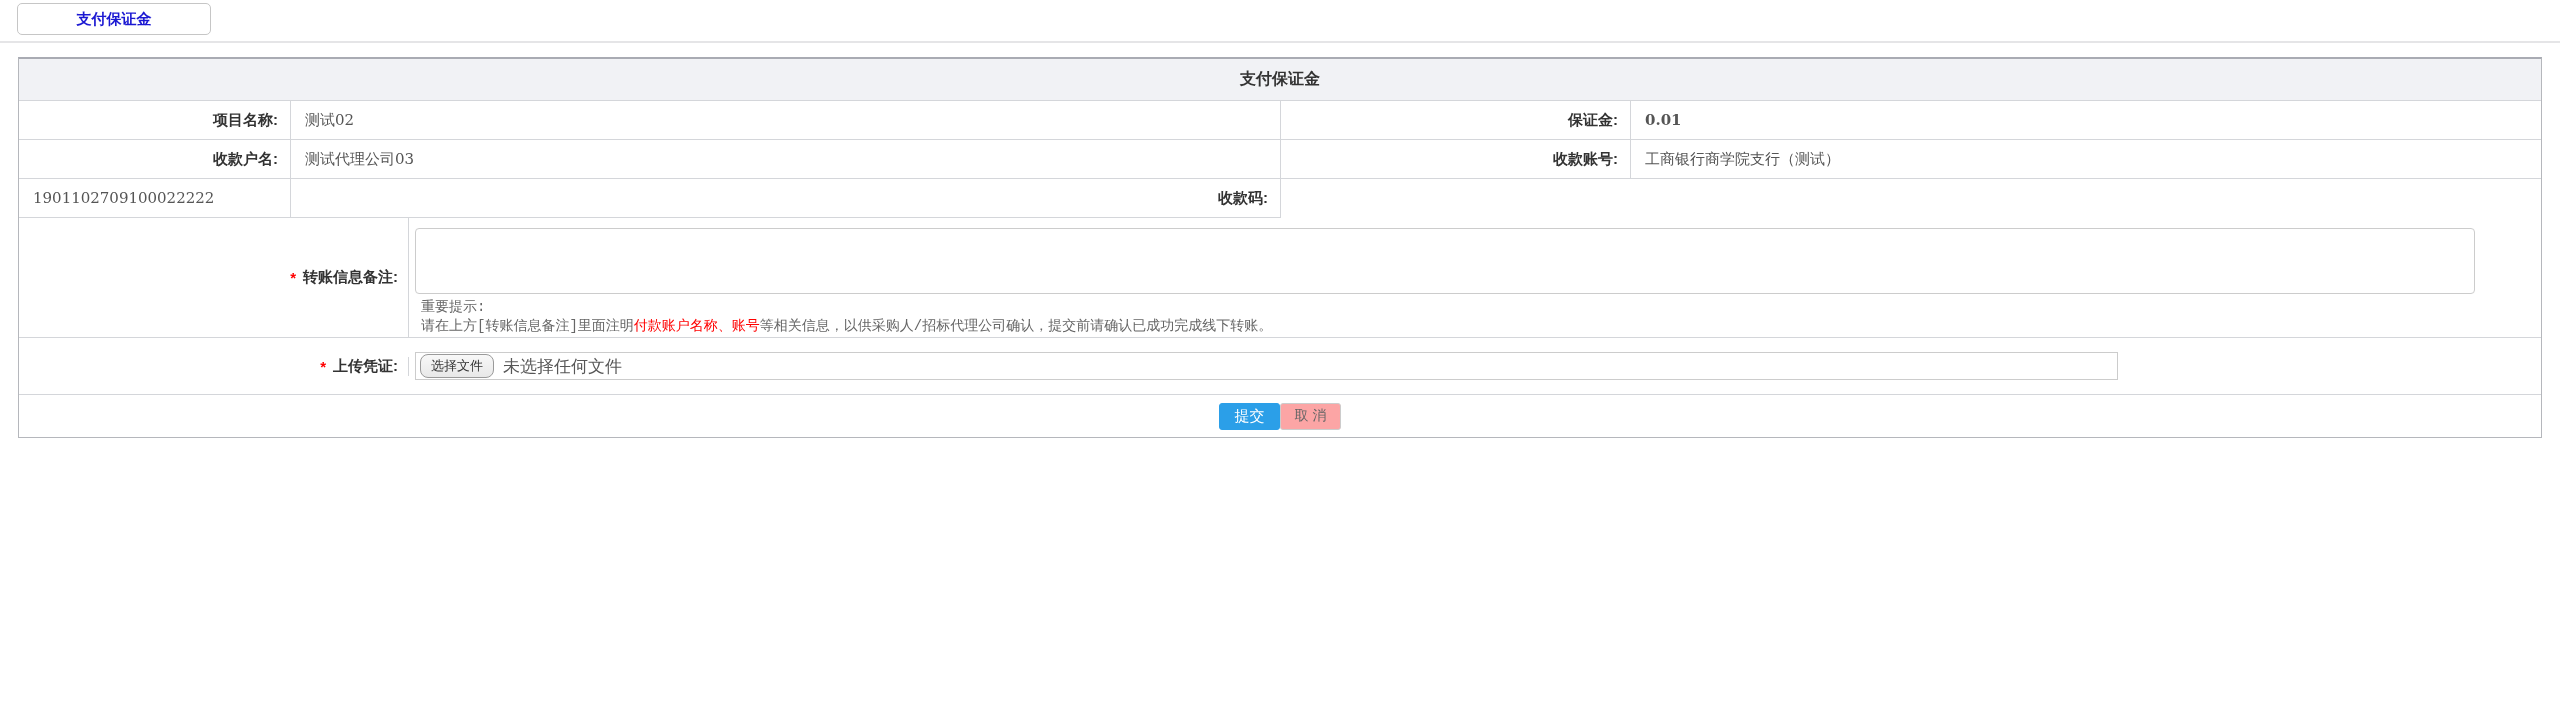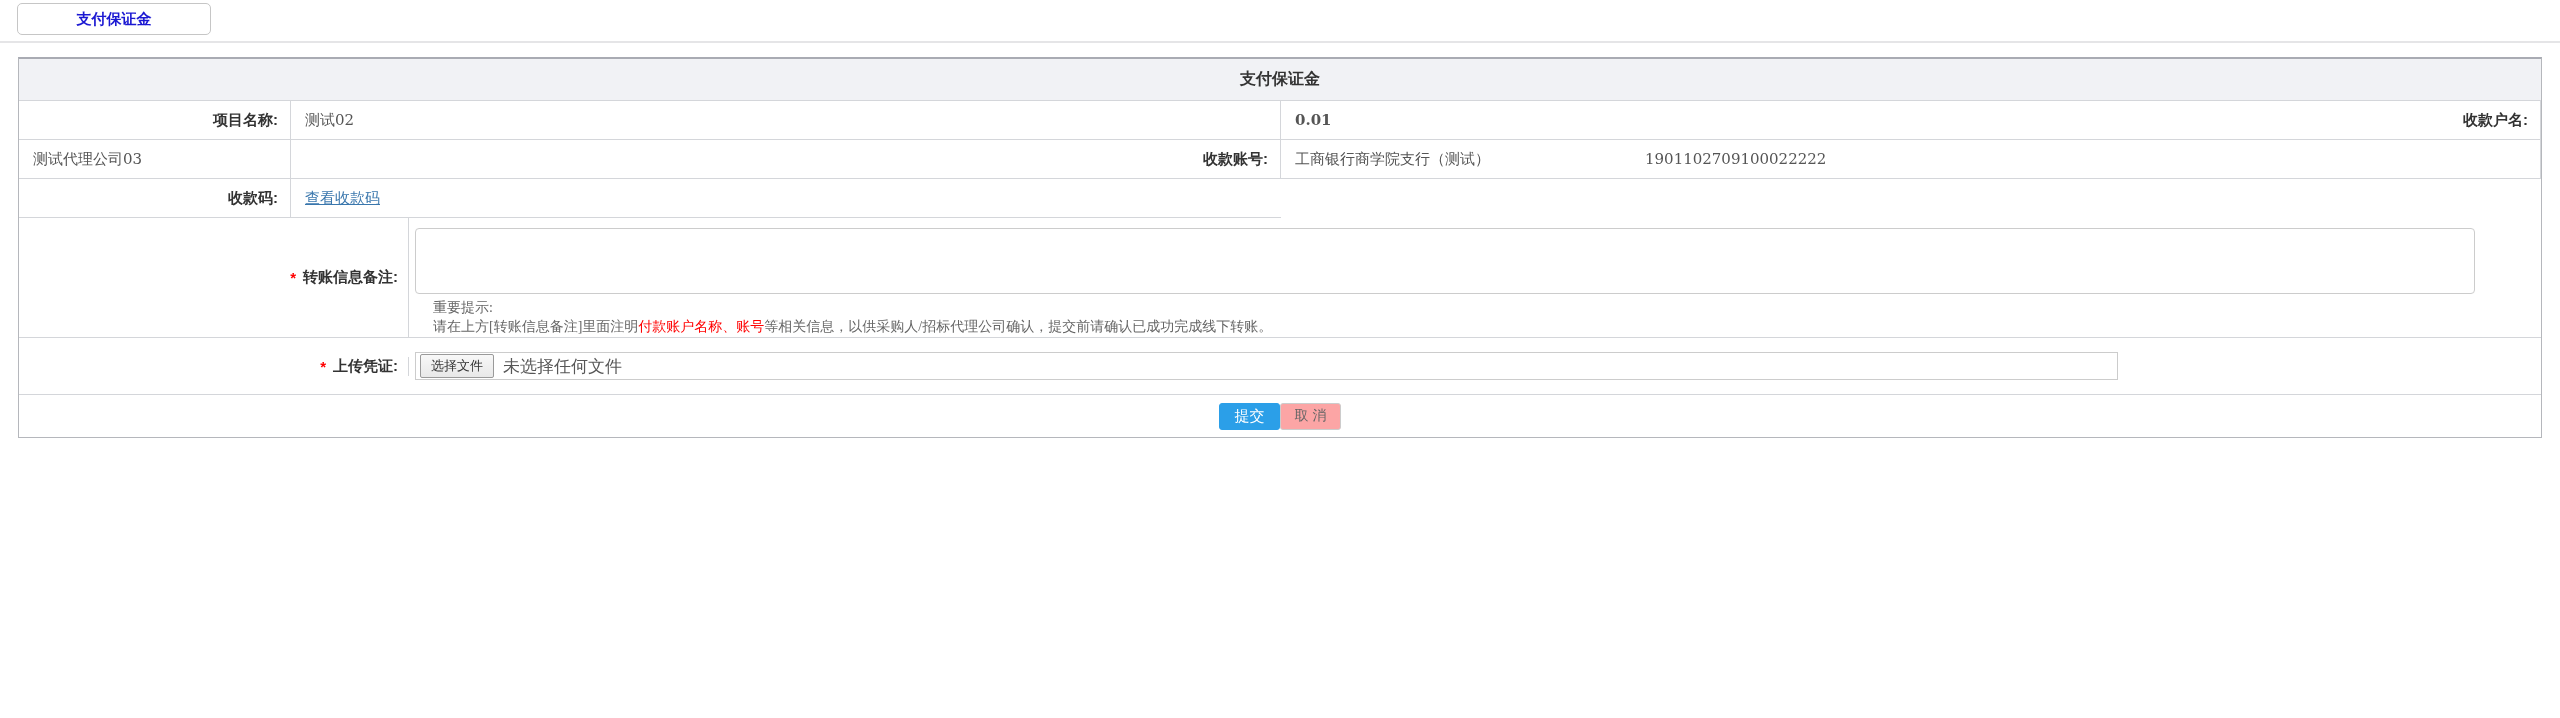--- a/index.html
+++ b/index.html
@@ -30,27 +30,27 @@
 
   
   .form-row{display:flex;border-bottom:1px solid #d4d6da;}
   .row-label{width:379px;border-right:1px solid #d4d6da;display:flex;align-items:center;
     justify-content:flex-end;padding-right:10px;font-weight:bold;color:#333;flex:none;}
   .req{color:#ff0000;font-weight:bold;margin-right:7px;}
   .note-row{height:119px;}
   .note-content{padding:10px 0 0 6px;flex:1;}
   .note-textarea{width:2060px;height:66px;border:1px solid #ccc;border-radius:4px;resize:none;
     font-family:"DejaVu Serif",serif;font-size:15px;padding:4px 6px;box-sizing:border-box;display:block;background:#fff;}
-  .hint{margin-top:4px;margin-left:18px;font-family:Liberation Serif, serif;font-size:14px;color:#666;line-height:19px;}
+  .hint{margin-top:4px;margin-left:6px;font-family:Liberation Mono, monospace;font-size:14px;color:#666;line-height:19px;}
 
   .upload-row{height:56px;align-items:center;}
   .upload-content{flex:1;display:flex;align-items:center;padding-left:6px;}
   .file-box{width:1703px;height:28px;border:1px solid #ccc;display:flex;align-items:center;
     padding-left:4px;box-sizing:border-box;background:#fff;cursor:pointer;}
-  .file-btn{height:22px;padding:0 10px;border:1px solid #9a9a9a;border-radius:2px;
+  .file-btn{height:22px;padding:0 10px;border:1px solid #9a9a9a;border-radius:8px;
     background:linear-gradient(#f8f8f8,#e8e8e8);display:flex;align-items:center;
     font-size:13px;color:#333;cursor:pointer;}
   .file-status{margin-left:9px;color:#575757;font-size:17px;}
 
   .btn-row{height:42px;display:flex;align-items:center;justify-content:center;border-bottom:none;}
   .btn{height:27px;min-width:61px;display:flex;align-items:center;justify-content:center;
     font-size:15px;border-radius:3px;cursor:pointer;box-sizing:border-box;}
   .btn-submit{background:#2b9fe8;color:#fff;border:1px solid #2b9fe8;}
   .btn-cancel{background:#fca5a5;color:#666;border:1px solid #ccc;font-size:14px;}
 </style>
@@ -64,32 +64,30 @@
 </div>
 
 <div class="panel">
 
   <div class="panel-title">支付保证金</div>
 
   <div class="info-grid">
 
     <div class="cell lbl">项目名称:</div>
     <div class="cell val">测试02</div>
+    <div class="cell lbl">保证金:</div>
     <div class="cell val last red-bold">0.01</div>
 
     <div class="cell lbl">收款户名:</div>
     <div class="cell val red">测试代理公司03</div>
     <div class="cell lbl">收款账号:</div>
 
     <div class="cell val last red">工商银行商学院支行（测试）</div>
     <div class="cell val red">1901102709100022222</div>
     <div class="cell lbl">收款码:</div>
-    <div class="cell val last">
-      <a class="qr-link">查看收款码</a>
-    </div>
   </div>
 
   <div class="form-row note-row">
     <div class="row-label">
       <span class="req">*</span>
       <span>转账信息备注:</span>
     </div>
     <div class="note-content">
       <textarea class="note-textarea" style=""></textarea>
       <div class="hint">

